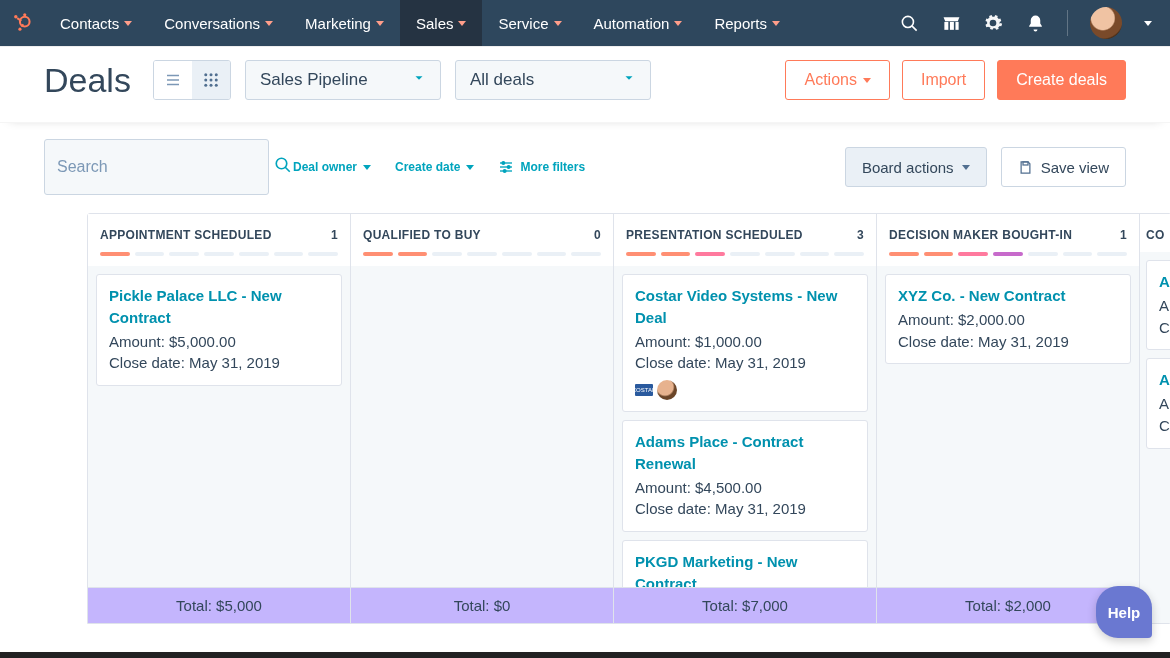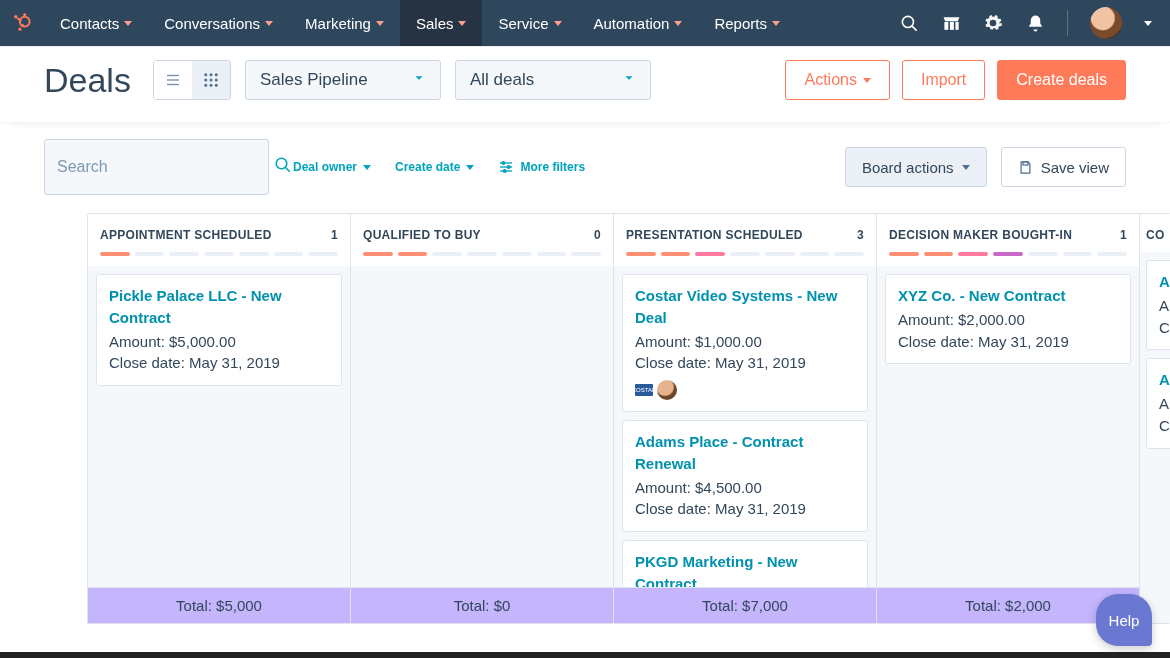--- a/index.html
+++ b/index.html
@@ -83,21 +83,21 @@
   .card-avatars{display:flex;gap:4px;margin-top:6px;align-items:center;}
   .mini-badge{width:18px;height:12px;background:linear-gradient(#2a5a9e,#2a5a9e);border-radius:1px;font-size:6px;color:#fff;display:flex;align-items:center;justify-content:center;}
   .mini-avatar{width:20px;height:20px;border-radius:50%;background:radial-gradient(circle at 40% 35%, #e7b28e 0 45%, #6b4528 55% 100%);}
   .col-footer{height:36px;border-top:1px solid var(--border-light);display:flex;align-items:center;justify-content:center;font-size:15px;color:#33475b;background:#c4b5fd;}
 
   .col.partial .col-header{padding:14px 6px 10px; white-space:nowrap; overflow:hidden;}
   .col.partial .col-body{padding:8px 0 8px 6px;}
   .col.partial .card{overflow:hidden;white-space:nowrap;}
 
   
-  .help-bubble{position:absolute;right:18px;bottom:12px;background:var(--help);color:#fff;width:56px;height:52px;border-radius:22px 22px 4px 22px;display:flex;align-items:center;justify-content:center;font-size:15px;font-weight:400;cursor:pointer;box-shadow:0 3px 10px rgba(0,0,0,.2);}
+  .help-bubble{position:absolute;right:18px;bottom:20px;background:var(--help);color:#fff;width:56px;height:52px;border-radius:22px 22px 4px 22px;display:flex;align-items:center;justify-content:center;font-size:15px;font-weight:700;cursor:pointer;box-shadow:0 3px 10px rgba(0,0,0,.2);}
 
   .footer-strip{position:absolute;left:0;right:0;bottom:0;height:6px;background:#222;}
 </style>
 </head>
 <body>
 
 <div class="topnav">
   <div class="logo">
     <svg viewBox="0 0 32 32" fill="none">
       <circle cx="20" cy="14" r="7" stroke="#ff7a59" stroke-width="3"></circle>

